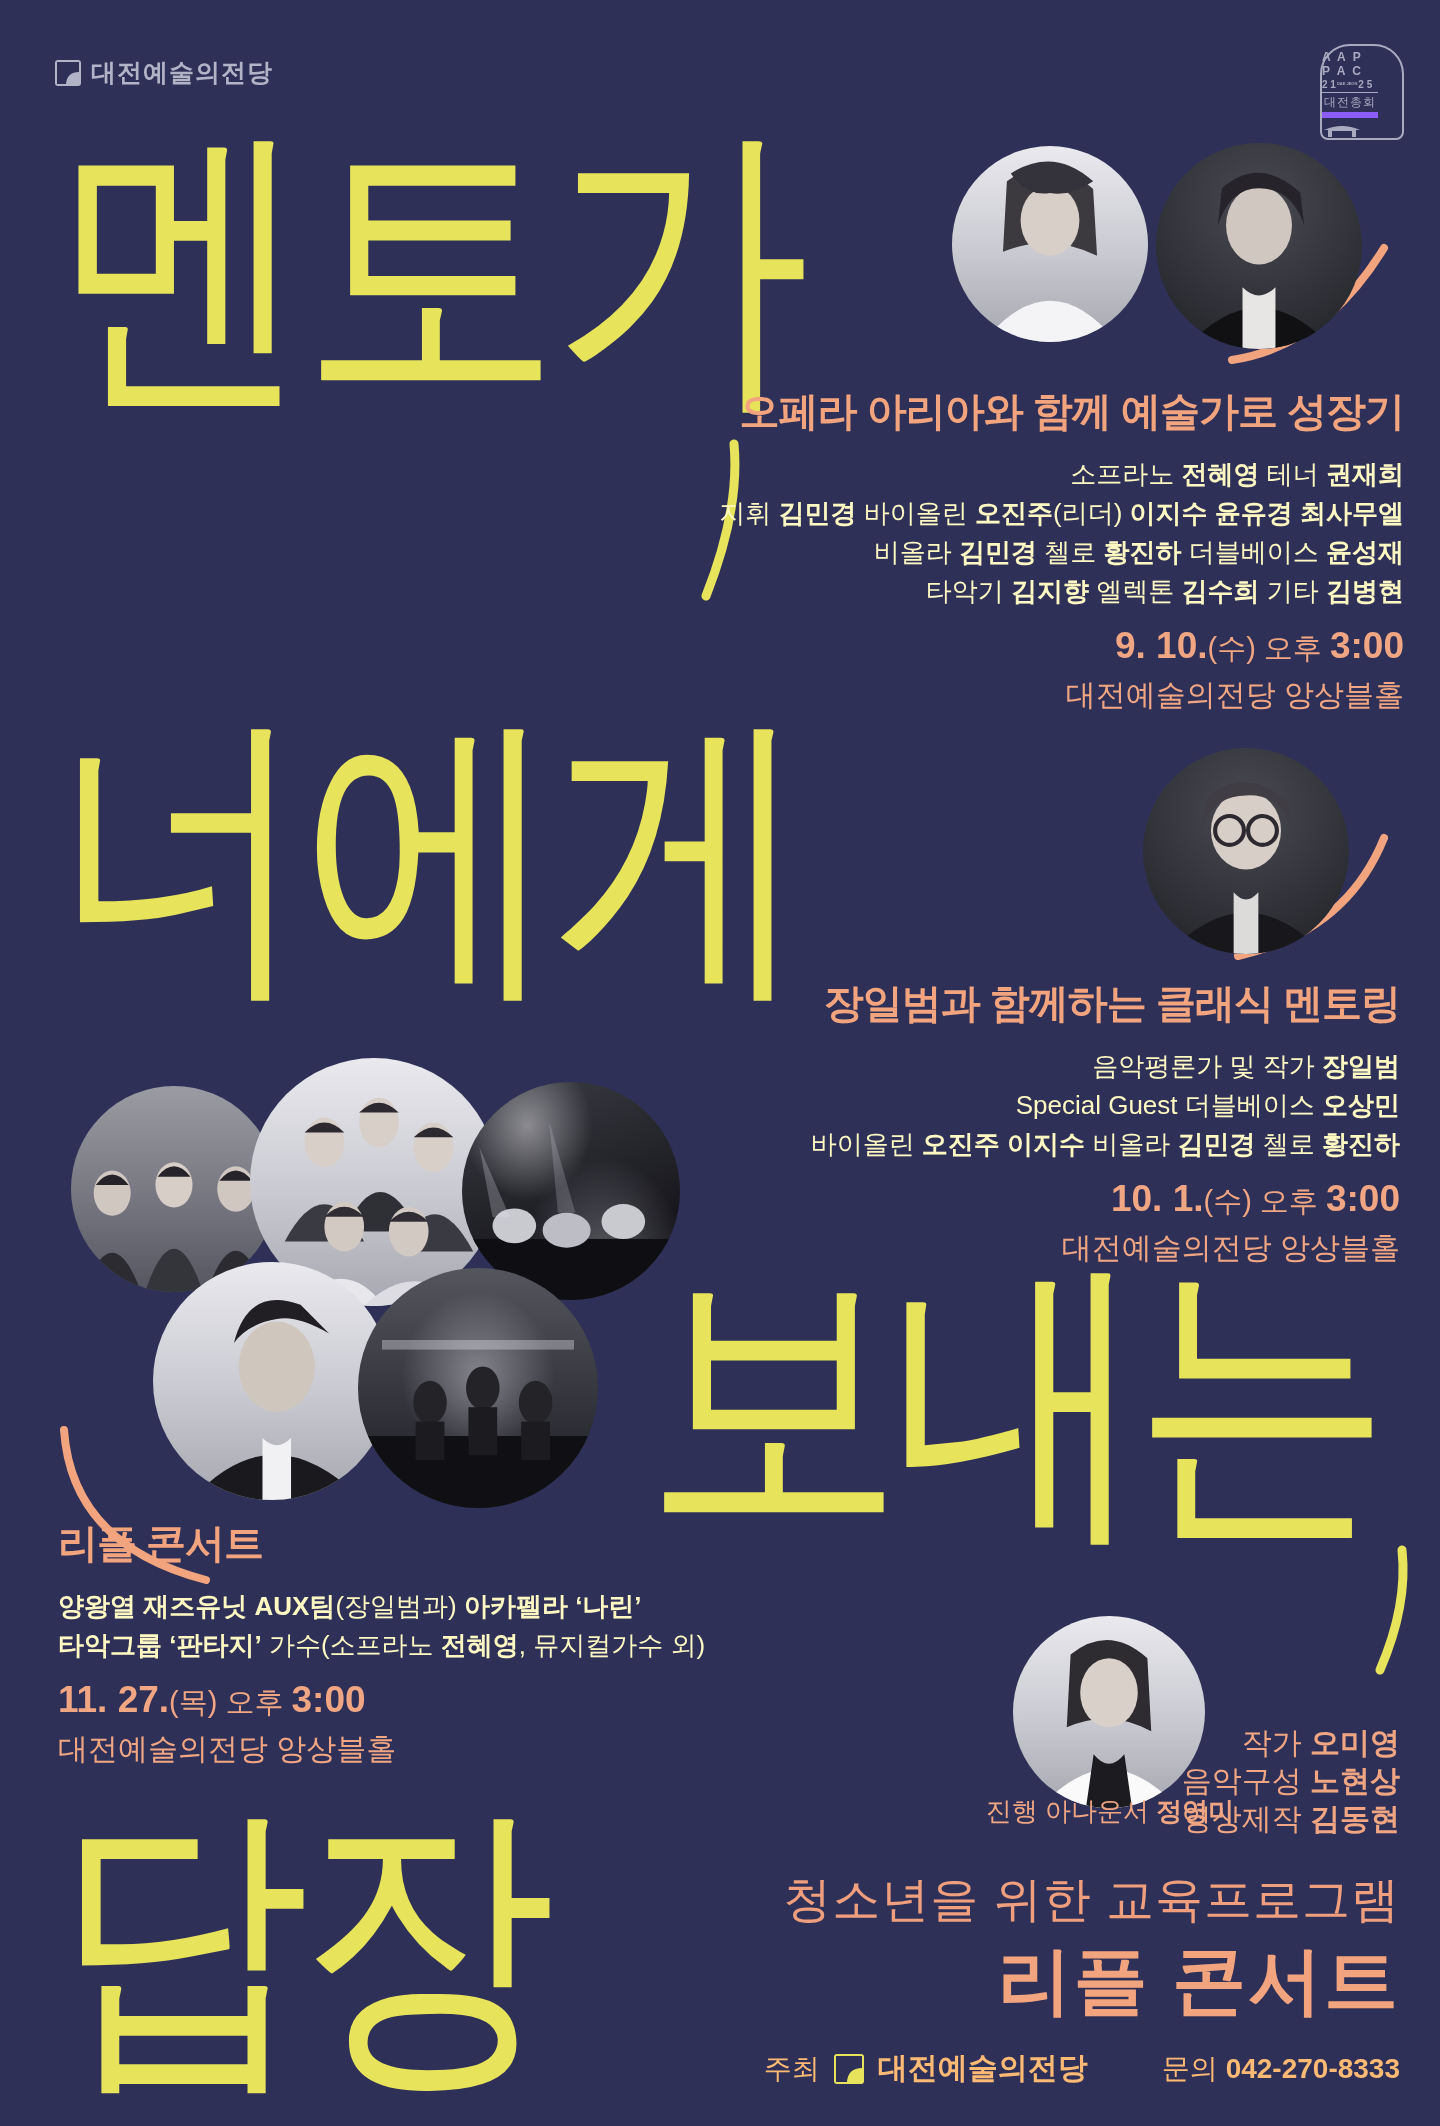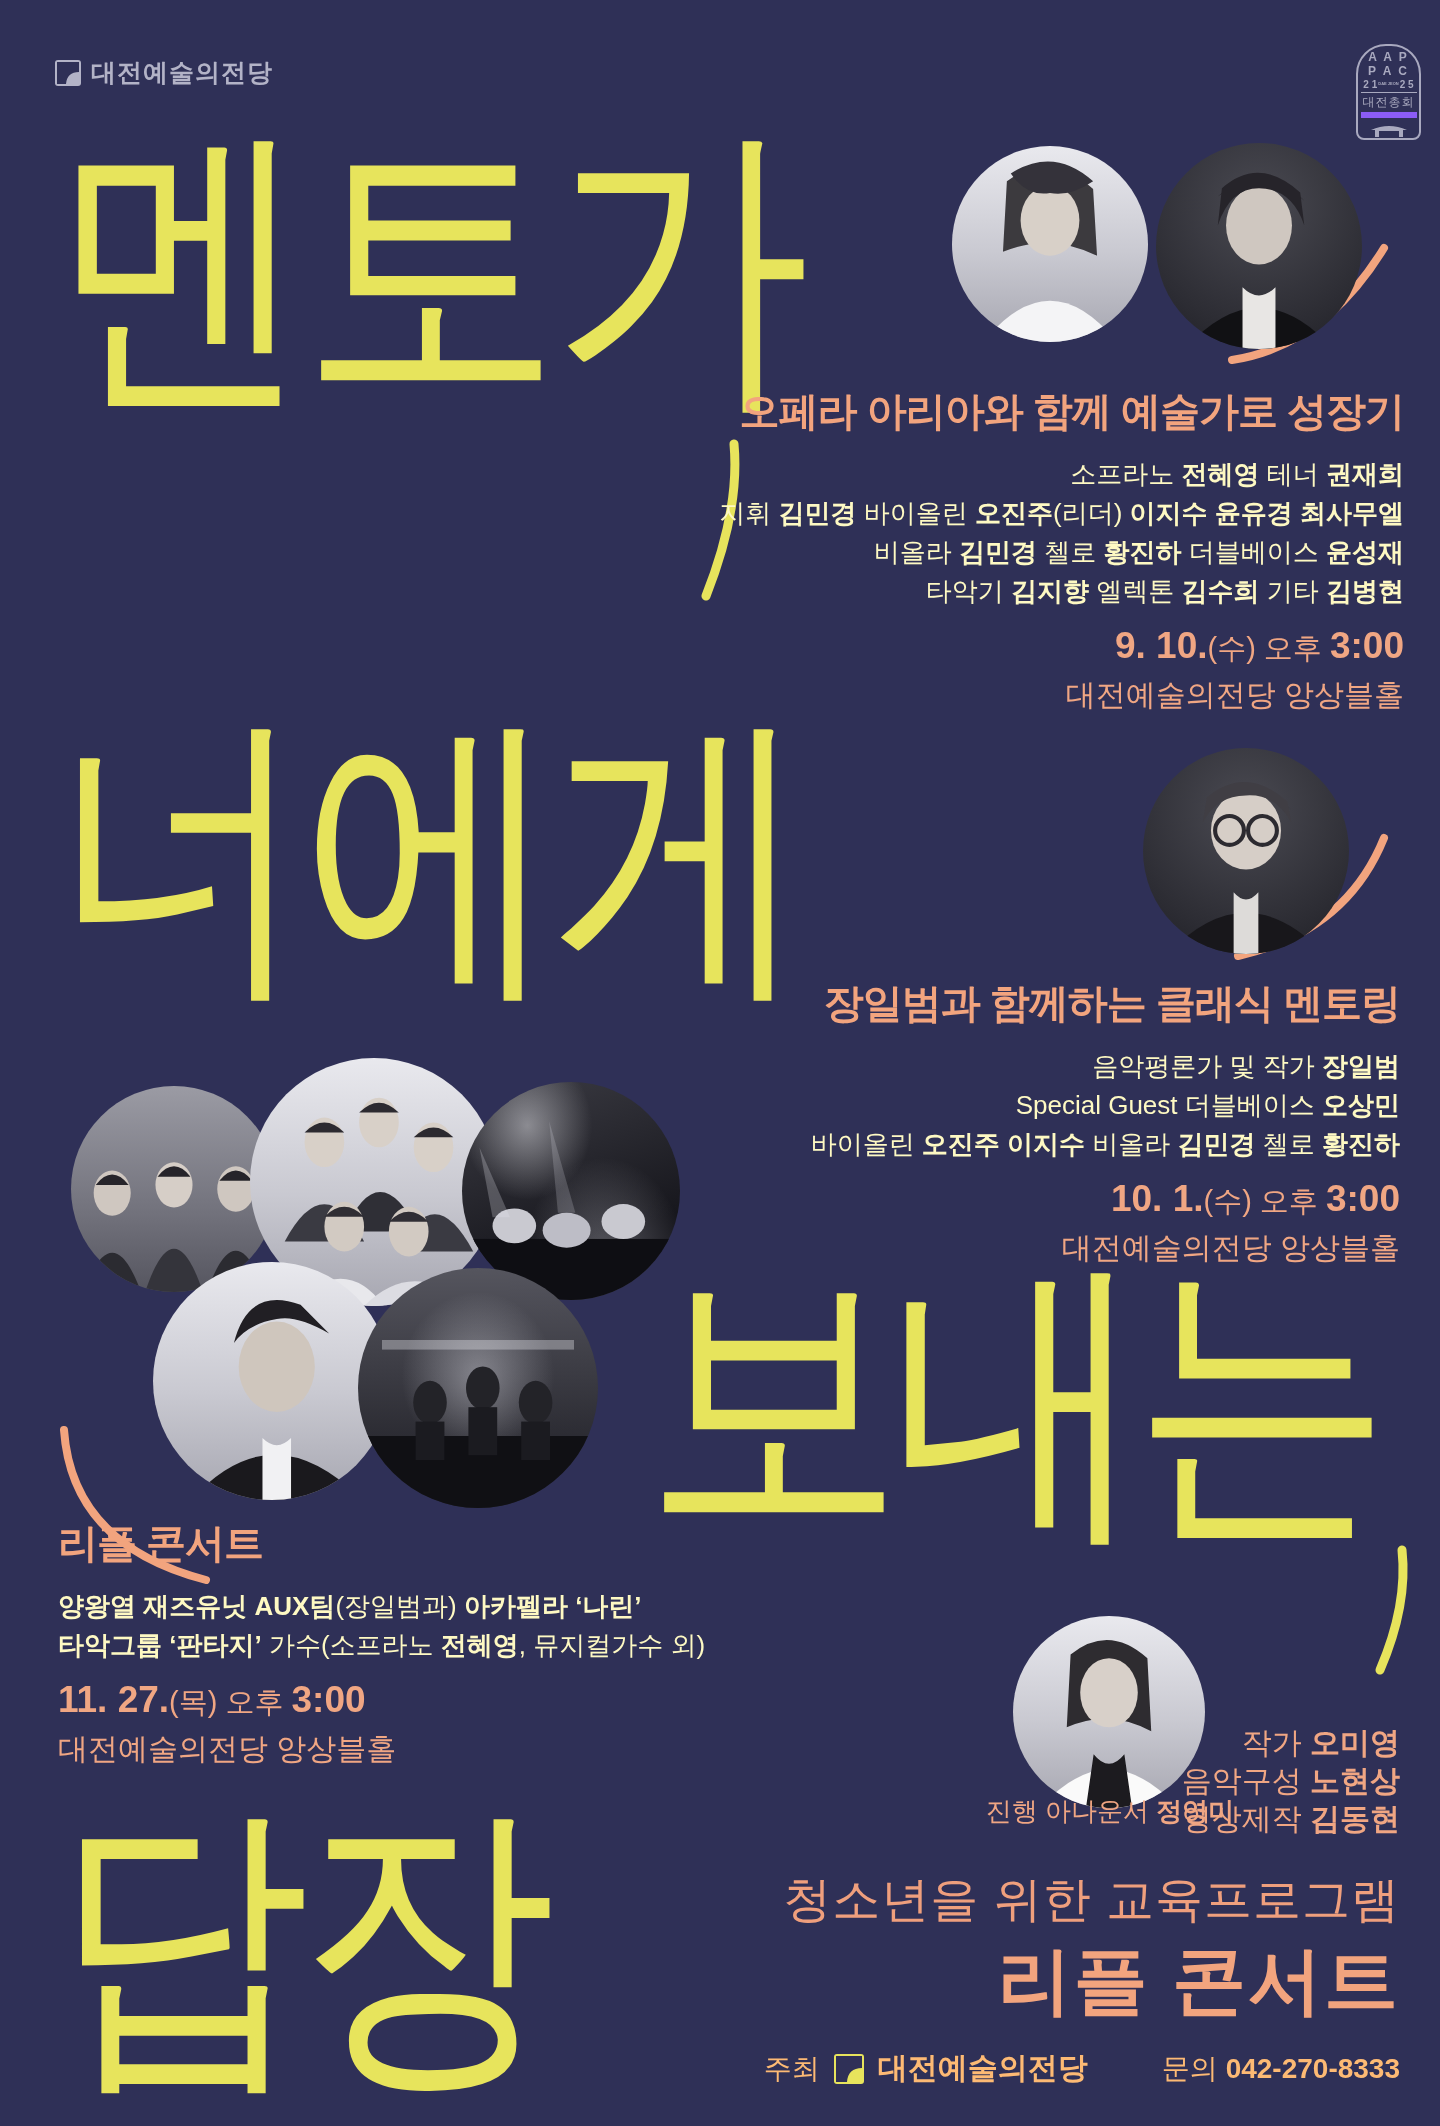--- a/index.html
+++ b/index.html
@@ -7,23 +7,23 @@
     position:relative;width:1440px;height:2126px;overflow:hidden;
     background:#2f3057;
     font-family:"Liberation Sans","DejaVu Sans",sans-serif;
     color:#f2a47e;
   }
   
   .org-logo{position:absolute;left:55px;top:56px;display:flex;align-items:center;gap:10px;color:#b3b3c7;}
   .org-logo .mark{width:26px;height:26px;background:#b3b3c7;border-radius:3px;position:relative;overflow:hidden;}
   .org-logo .mark svg{position:absolute;inset:0;}
   .org-logo .txt{font-size:25px;font-weight:700;letter-spacing:1px;}
-  .aapac{position:absolute;left:1320px;top:44px;width:65px;height:96px;
+  .aapac{position:absolute;left:1320px;top:44px;width:84px;height:96px;
     border:2px solid #a9a9bf;border-radius:30px 30px 8px 8px;color:#a9a9bf;
-    display:flex;flex-direction:column;align-items:center;justify-content:center;gap:2px;padding-top:4px;box-sizing:border-box;margin-left:36px;}
+    display:flex;flex-direction:column;align-items:flex-start;justify-content:center;gap:2px;padding-top:4px;box-sizing:border-box;}
   .aapac .r{font-size:12px;font-weight:700;letter-spacing:2px;line-height:12px;}
   .aapac .yr{display:flex;align-items:center;gap:1px;font-size:10px;font-weight:700;}
   .aapac .dj{font-size:4px;line-height:4px;text-align:center;}
   .aapac .hg{font-size:12px;letter-spacing:1px;border-top:1px solid #a9a9bf;border-bottom:6px solid #8b5cf6;padding:1px 2px;}
   .aapac svg{margin-top:2px;}
   
   .bigline{
     position:absolute;color:#e7e45c;font-weight:100;line-height:1;
     transform:scaleY(1.18);transform-origin:top left;white-space:nowrap;
   }

